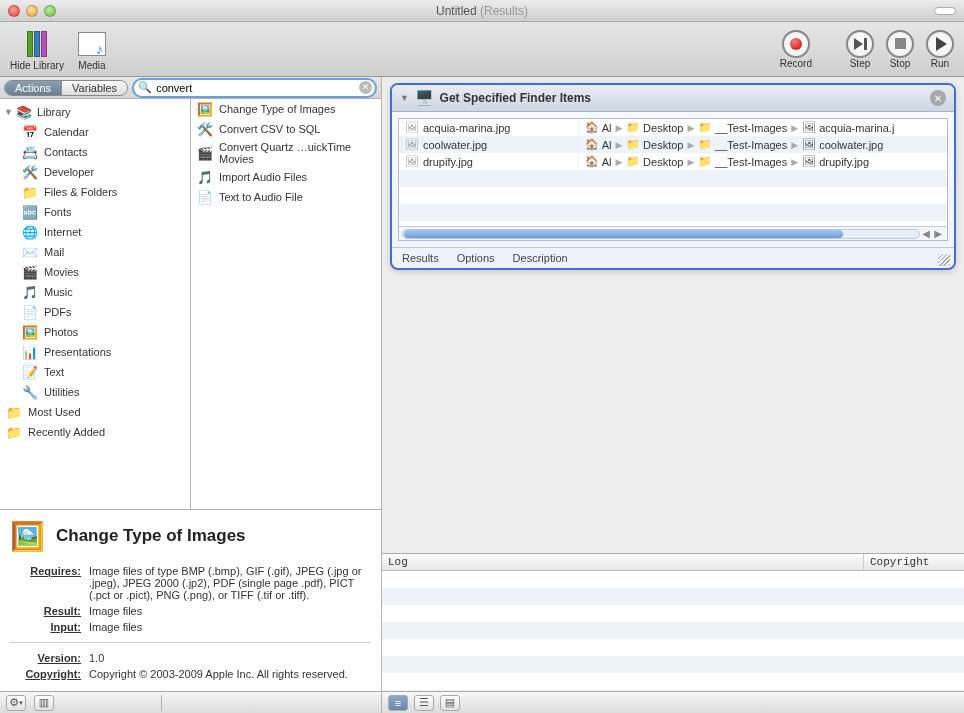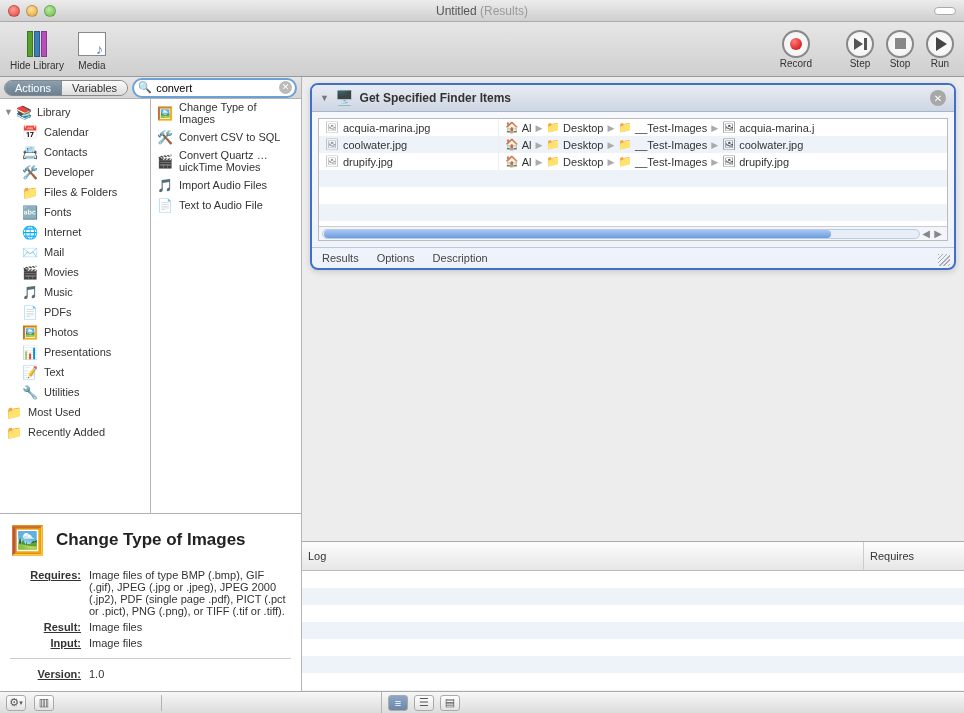--- a/index.html
+++ b/index.html
@@ -117,37 +117,37 @@
 .hs-arr{width:12px;color:#888;text-align:center;font-size:10px;}
 
 .wf-btns{padding:6px 4px;display:flex;gap:8px;}
 .aqua-btn{padding:2px 14px;border-radius:10px;border:1px solid #999;background:linear-gradient(to bottom,#fefefe,#dedede);font-size:11px;box-shadow:0 1px 1px rgba(0,0,0,0.1);}
 
 .wf-foot{border-top:1px solid #c0c8d8;padding:4px 10px;display:flex;gap:18px;font-size:11px;color:#444;position:relative;border-radius:0 0 6px 6px;}
 .grip{position:absolute;right:4px;bottom:2px;width:12px;height:12px;background:repeating-linear-gradient(135deg,#aaa,#aaa 1px,transparent 1px,transparent 3px);}
 
 .log-panel{border-top:1px solid #aaa;background:#fff;}
 .log-head{display:grid;grid-template-columns:1fr 100px;background:linear-gradient(to bottom,#fdfdfd,#e6e6e6);border-bottom:1px solid #bbb;font-size:11px;}
-.log-head > div{padding:8px 6px;border-right:1px solid #ccc;}
+.log-head > div{padding:2px 6px;border-right:1px solid #ccc;font-family:Liberation Mono, monospace;}
 .log-head > div:last-child{border-right:none;}
 .log-body{height:120px;background:repeating-linear-gradient(#fff,#fff 17px,#eef3fa 17px,#eef3fa 34px);}
 
 .statusbar{height:22px;background:linear-gradient(to bottom,#f7f7f7,#dcdcdc);border-top:1px solid #aaa;display:flex;align-items:center;}
 .sb-left{display:flex;align-items:center;gap:1px;padding:0 6px;border-right:1px solid #b3b3b3;min-width:162px;}
 .sb-mid{width:220px;border-right:1px solid #b3b3b3;height:100%;}
 .sb-right{display:flex;align-items:center;gap:6px;padding:0 6px;}
 .sb-btn{width:20px;height:16px;border:1px solid #aaa;border-radius:3px;background:linear-gradient(to bottom,#fff,#e2e2e2);display:flex;align-items:center;justify-content:center;font-size:11px;color:#555;}
 .sb-btn.sel{background:linear-gradient(to bottom,#8aa7c8,#6a87a8);color:#fff;}
 .folder-ic{color:#7aa3d8;}
 .doc-ic{color:#888;}
 .home-ic{color:#a88860;}
 .smallfolder-ic{color:#9cb8e0;}
 
 .cols { display:flex; flex:1; min-height:0;}
-.left-side{width:302px; display:flex; flex-direction:column; border-right:1px solid #b3b3b3;}
+.left-side{width:382px; display:flex; flex-direction:column; border-right:1px solid #b3b3b3;}
 .right-side{flex:1; display:flex; flex-direction:column;}
 </style>
 </head>
 <body>
 
 <div class="titlebar">
   <div class="traffic">
     <div class="tl red"></div>
     <div class="tl amber"></div>
     <div class="tl green"></div>
@@ -343,20 +343,24 @@
             </tr>
       </tbody>
         </table>
       <div class="infodiv"></div>
       <table class="infotable">
         <tbody>
             <tr>
               <td>Version:</td>
               <td>1.0</td>
             </tr>
+        <tr>
+              <td>Copyright:</td>
+              <td>Copyright © 2003-2009 Apple Inc.  All rights reserved.</td>
+            </tr>
       </tbody>
         </table>
     </div>
   </div>
 
   <div class="right-side">
     <div class="workflow-area">
       <div class="wf-action">
         <div class="wf-head">
           <span class="disc">▼</span>
@@ -463,21 +467,21 @@
           <span>Results</span>
           <span>Options</span>
           <span>Description</span>
           <div class="grip"></div>
         </div>
       </div>
     </div>
     <div class="log-panel">
       <div class="log-head">
         <div>Log</div>
-        <div>Requires</div>
+        <div>Copyright</div>
       </div>
       <div class="log-body"></div>
     </div>
   </div>
 </div>
 
 <div class="statusbar">
   <div class="sb-left">
     <div class="sb-btn">⚙<span style="font-size:7px;">▾</span></div>
     <div style="width:6px"></div>

